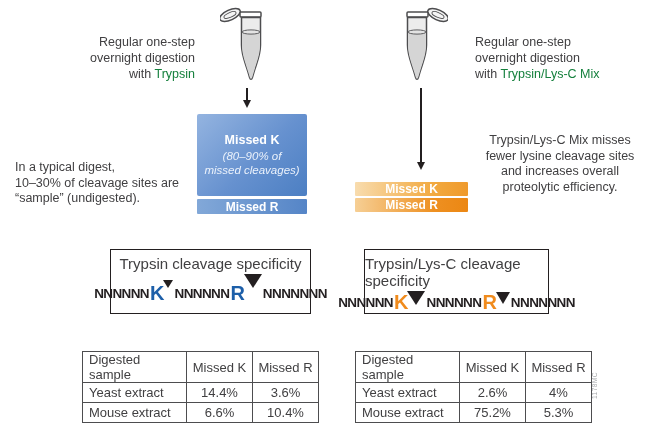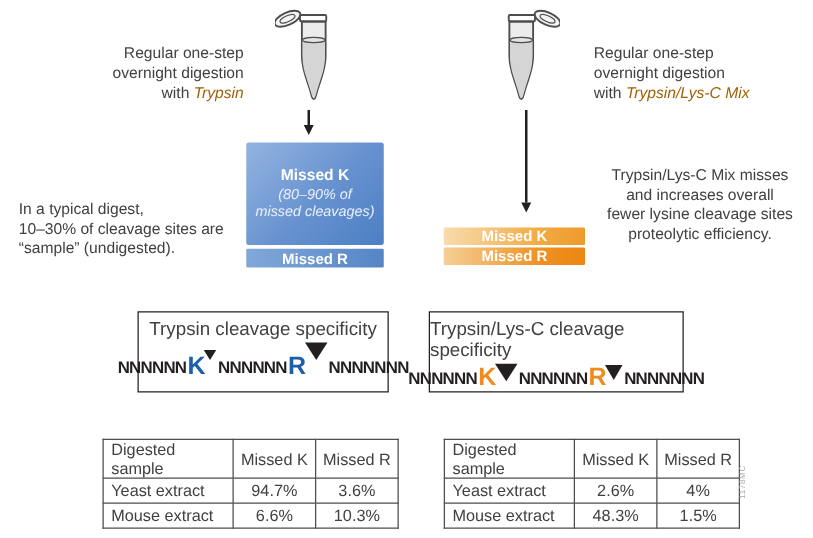--- a/index.html
+++ b/index.html
@@ -7,21 +7,21 @@
   body { font-family:"Liberation Sans", sans-serif; color:#414042; }
   .stage { position:relative; width:650px; height:430px; background:#fff; overflow:hidden; }
 
   
   .tblock { position:absolute; font-size:12.5px; line-height:16px; }
   .tblock div { white-space:nowrap; }
   .intro-left  { left:15px;  top:34px;  width:180px; text-align:right; }
   .intro-right { left:475px; top:34px;  width:170px; text-align:left; }
   .note-left   { left:15px;  top:160px; width:175px; text-align:left; line-height:15.5px; }
   .note-right  { left:475px; top:133px; width:170px; text-align:center;  line-height:15.5px; }
-  .accent { color:#a16207;font-style:italic; }
+  .accent { color:#15803d; }
 
   
   .tube { position:absolute; width:48px; height:80px; }
   .tube-left  { left:220px; top:5px; }
   .tube-right { left:400px; top:5px; transform:scaleX(-1); }
 
   
   .down-arrow { position:absolute; display:flex; flex-direction:column; align-items:center; }
   .down-arrow .shaft { width:1.6px; background:#231f20; }
   .down-arrow .head  { width:0; height:0; border-left:4.5px solid transparent;
@@ -44,21 +44,21 @@
     background:linear-gradient(90deg,#82a8d8 0%,#5585c7 100%); }
   .bar-orange-k { left:355px; top:182px; width:113px; height:14px;
     background:linear-gradient(90deg,#f8dcae 0%,#f2a93f 70%,#ef9a2c 100%); }
   .bar-orange-r { left:355px; top:198px; width:113px; height:14px;
     background:linear-gradient(90deg,#f6cf95 0%,#ee9021 70%,#ec8713 100%); }
 
   
   .spec-box { position:absolute; top:249px; height:65px; border:1.3px solid #231f20;
     background:#fff; display:flex; flex-direction:column; align-items:center; }
   .spec-left  { left:110px; width:201px; }
-  .spec-right { left:343px; width:204px; }
+  .spec-right { left:364px; width:185px; }
   .spec-title { font-size:15px; margin-top:5px; color:#414042; }
   .seq-row { display:flex; align-items:flex-end; justify-content:flex-start; margin-top:2px; height:30px; }
   .seq { font-weight:bold; font-size:13.5px; letter-spacing:-0.6px; color:#231f20; padding-bottom:3px; }
   .aa  { font-weight:bold; font-size:20px; line-height:20px; padding-bottom:1px; margin:0 1px; }
   .aa-blue   { color:#1d5fa9; }
   .aa-orange { color:#f08b1d; }
   .tri { width:0; height:0; align-self:flex-start; border-style:solid; border-color:transparent;
     border-top-color:#231f20; margin-left:-2px; margin-right:1px; }
   .tri-sm { border-width:8px 5px 0 5px;   margin-top:6px; }
   .tri-md { border-width:12px 7.5px 0 7.5px; margin-top:1px; }
@@ -137,22 +137,22 @@
   <div class="bar bar-orange-r">Missed R</div>
 
   <div class="tblock note-left">
     <div>In a typical digest,</div>
     <div>10–30% of cleavage sites are</div>
     <div>“sample” (undigested).</div>
   </div>
 
   <div class="tblock note-right">
     <div>Trypsin/Lys-C Mix misses</div>
+    <div>fewer lysine cleavage sites</div>
     <div>and increases overall</div>
-    <div>fewer lysine cleavage sites</div>
     <div>proteolytic efficiency.</div>
   </div>
 
   <div class="spec-box spec-left">
     <div class="spec-title">Trypsin cleavage specificity</div>
     <div class="seq-row">
       <span class="seq">NNNNNN</span>
       <span class="aa aa-blue">K</span>
       <span class="tri tri-sm"></span>
       <span class="seq">NNNNNN</span>
@@ -177,46 +177,46 @@
 
   <table class="dtable dtable-left">
     <tbody>
         <tr>
       <th class="c-sample">Digested sample</th>
       <th class="c-num">Missed K</th>
       <th class="c-num">Missed R</th>
     </tr>
     <tr>
       <td class="c-sample">Yeast extract</td>
-      <td class="c-num">94.7%</td>
+      <td class="c-num">14.4%</td>
       <td class="c-num">3.6%</td>
     </tr>
     <tr>
       <td class="c-sample">Mouse extract</td>
       <td class="c-num">6.6%</td>
-      <td class="c-num">10.3%</td>
+      <td class="c-num">10.4%</td>
     </tr>
   </tbody>
     </table>
 
   <table class="dtable dtable-right">
     <tbody>
         <tr>
       <th class="c-sample">Digested sample</th>
       <th class="c-num">Missed K</th>
       <th class="c-num">Missed R</th>
     </tr>
     <tr>
       <td class="c-sample">Yeast extract</td>
       <td class="c-num">2.6%</td>
       <td class="c-num">4%</td>
     </tr>
     <tr>
       <td class="c-sample">Mouse extract</td>
-      <td class="c-num">48.3%</td>
-      <td class="c-num">1.5%</td>
+      <td class="c-num">75.2%</td>
+      <td class="c-num">5.3%</td>
     </tr>
   </tbody>
     </table>
 
   <div class="watermark">1178MC</div>
 
 </div>
 
 </body></html>

